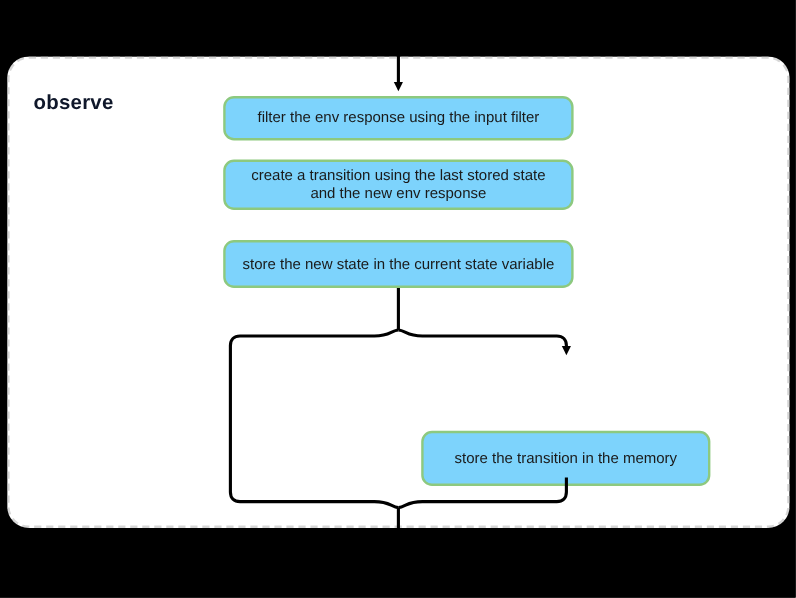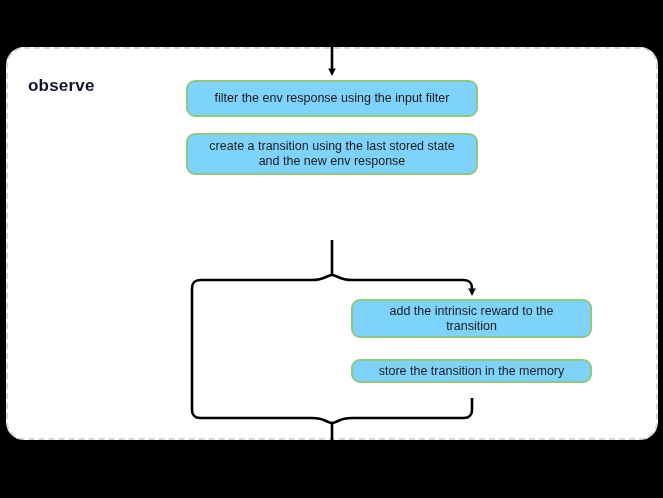--- a/index.html
+++ b/index.html
@@ -114,23 +114,23 @@
   </svg>
 
   <div class="node" style="left:186px; top:80px; width:292px; height:37px;">
     <span>filter the env response using the input filter</span>
   </div>
 
   <div class="node" style="left:186px; top:133px; width:292px; height:42px;">
     <span>create a transition using the last stored state and the new env response</span>
   </div>
 
-
-  <div class="node" style="left:351px; top:299px; width:241px; height:39px;">
-    <span>add the intrinsic reward to the transition</span>
+  <div class="node" style="left:186px; top:200px; width:292px; height:40px;">
+    <span>store the new state in the current state variable</span>
   </div>
 
-  <div class="node" style="left:351px; top:359px; width:241px; height:24px;">
+
+  <div class="node" style="left:351px; top:359px; width:241px; height:46px;">
     <span>store the transition in the memory</span>
   </div>
 
 
 </div>
 
 </body></html>

